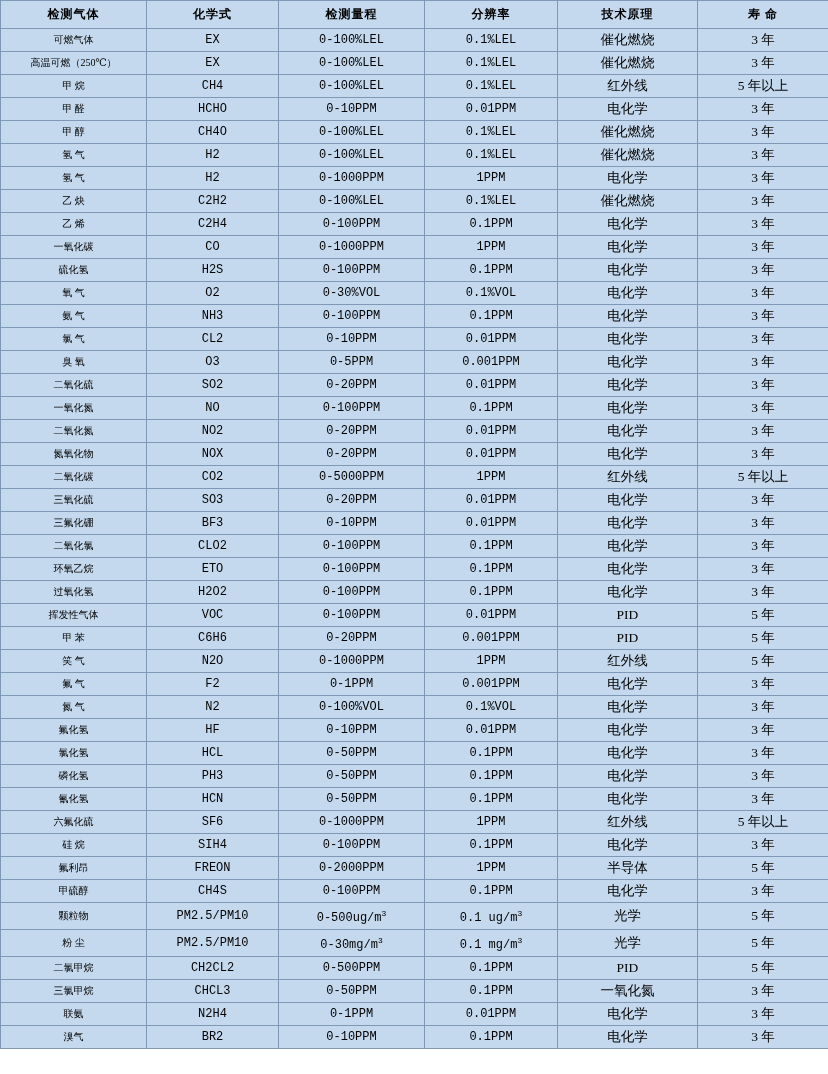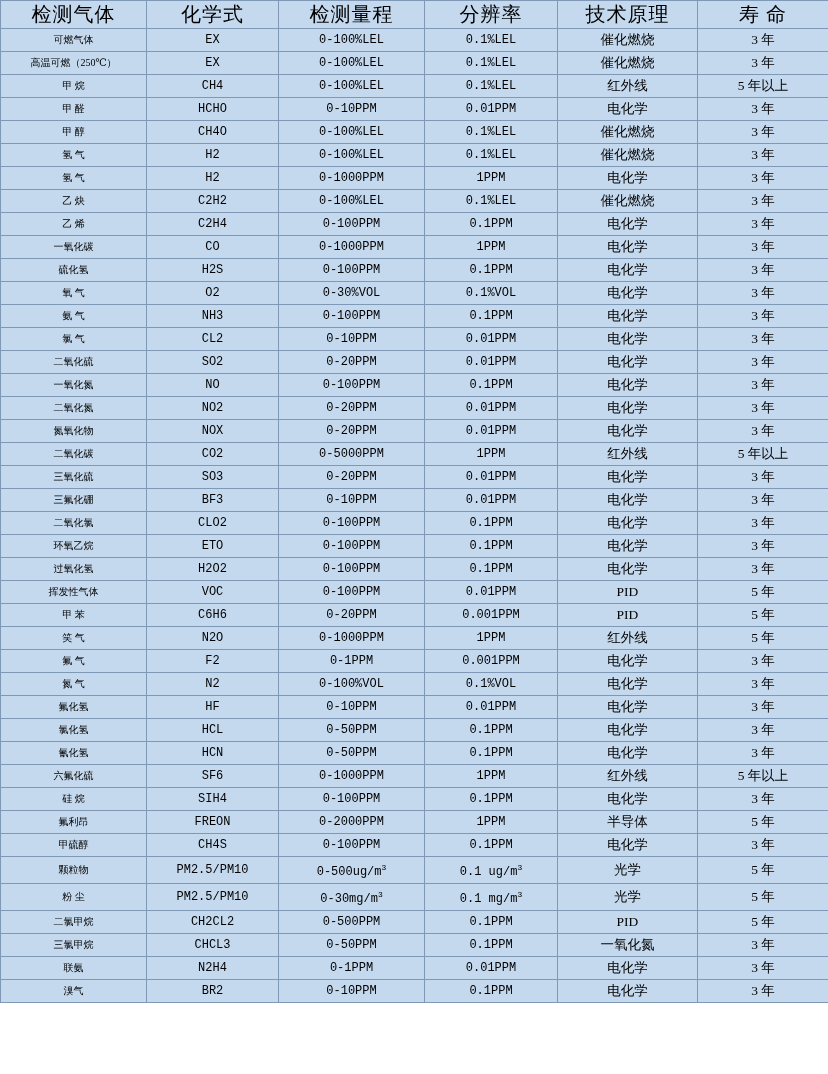--- a/index.html
+++ b/index.html
@@ -31,22 +31,22 @@
     background: #c5d9ee;
     padding: 0;
     height: 22px;
     line-height: 22px;
     white-space: nowrap;
     overflow: hidden;
   }
   #gas-table thead th {
     height: 27px;
     line-height: 27px;
-    font-size: 20px;
-    font-weight: normal;
+    font-size: 12px;
+    font-weight: bold;
     letter-spacing: 1px;
   }
   #gas-table tbody td {
     font-size: 13px;
   }
   #gas-table tbody td.col-name {
     font-size: 10px;
   }
   #gas-table tbody td.col-formula,
   #gas-table tbody td.col-range,
@@ -192,20 +192,28 @@
       </tr>
       <tr>
         <td class="col-name">氯 气</td>
         <td class="col-formula">CL2</td>
         <td class="col-range">0-10PPM</td>
         <td class="col-res">0.01PPM</td>
         <td class="col-tech">电化学</td>
         <td class="col-life">3 年</td>
       </tr>
       <tr>
+        <td class="col-name">臭 氧</td>
+        <td class="col-formula">O3</td>
+        <td class="col-range">0-5PPM</td>
+        <td class="col-res">0.001PPM</td>
+        <td class="col-tech">电化学</td>
+        <td class="col-life">3 年</td>
+      </tr>
+      <tr>
         <td class="col-name">二氧化硫</td>
         <td class="col-formula">SO2</td>
         <td class="col-range">0-20PPM</td>
         <td class="col-res">0.01PPM</td>
         <td class="col-tech">电化学</td>
         <td class="col-life">3 年</td>
       </tr>
       <tr>
         <td class="col-name">一氧化氮</td>
         <td class="col-formula">NO</td>
@@ -328,20 +336,28 @@
       </tr>
       <tr>
         <td class="col-name">氯化氢</td>
         <td class="col-formula">HCL</td>
         <td class="col-range">0-50PPM</td>
         <td class="col-res">0.1PPM</td>
         <td class="col-tech">电化学</td>
         <td class="col-life">3 年</td>
       </tr>
       <tr>
+        <td class="col-name">磷化氢</td>
+        <td class="col-formula">PH3</td>
+        <td class="col-range">0-50PPM</td>
+        <td class="col-res">0.1PPM</td>
+        <td class="col-tech">电化学</td>
+        <td class="col-life">3 年</td>
+      </tr>
+      <tr>
         <td class="col-name">氰化氢</td>
         <td class="col-formula">HCN</td>
         <td class="col-range">0-50PPM</td>
         <td class="col-res">0.1PPM</td>
         <td class="col-tech">电化学</td>
         <td class="col-life">3 年</td>
       </tr>
       <tr>
         <td class="col-name">六氟化硫</td>
         <td class="col-formula">SF6</td>

